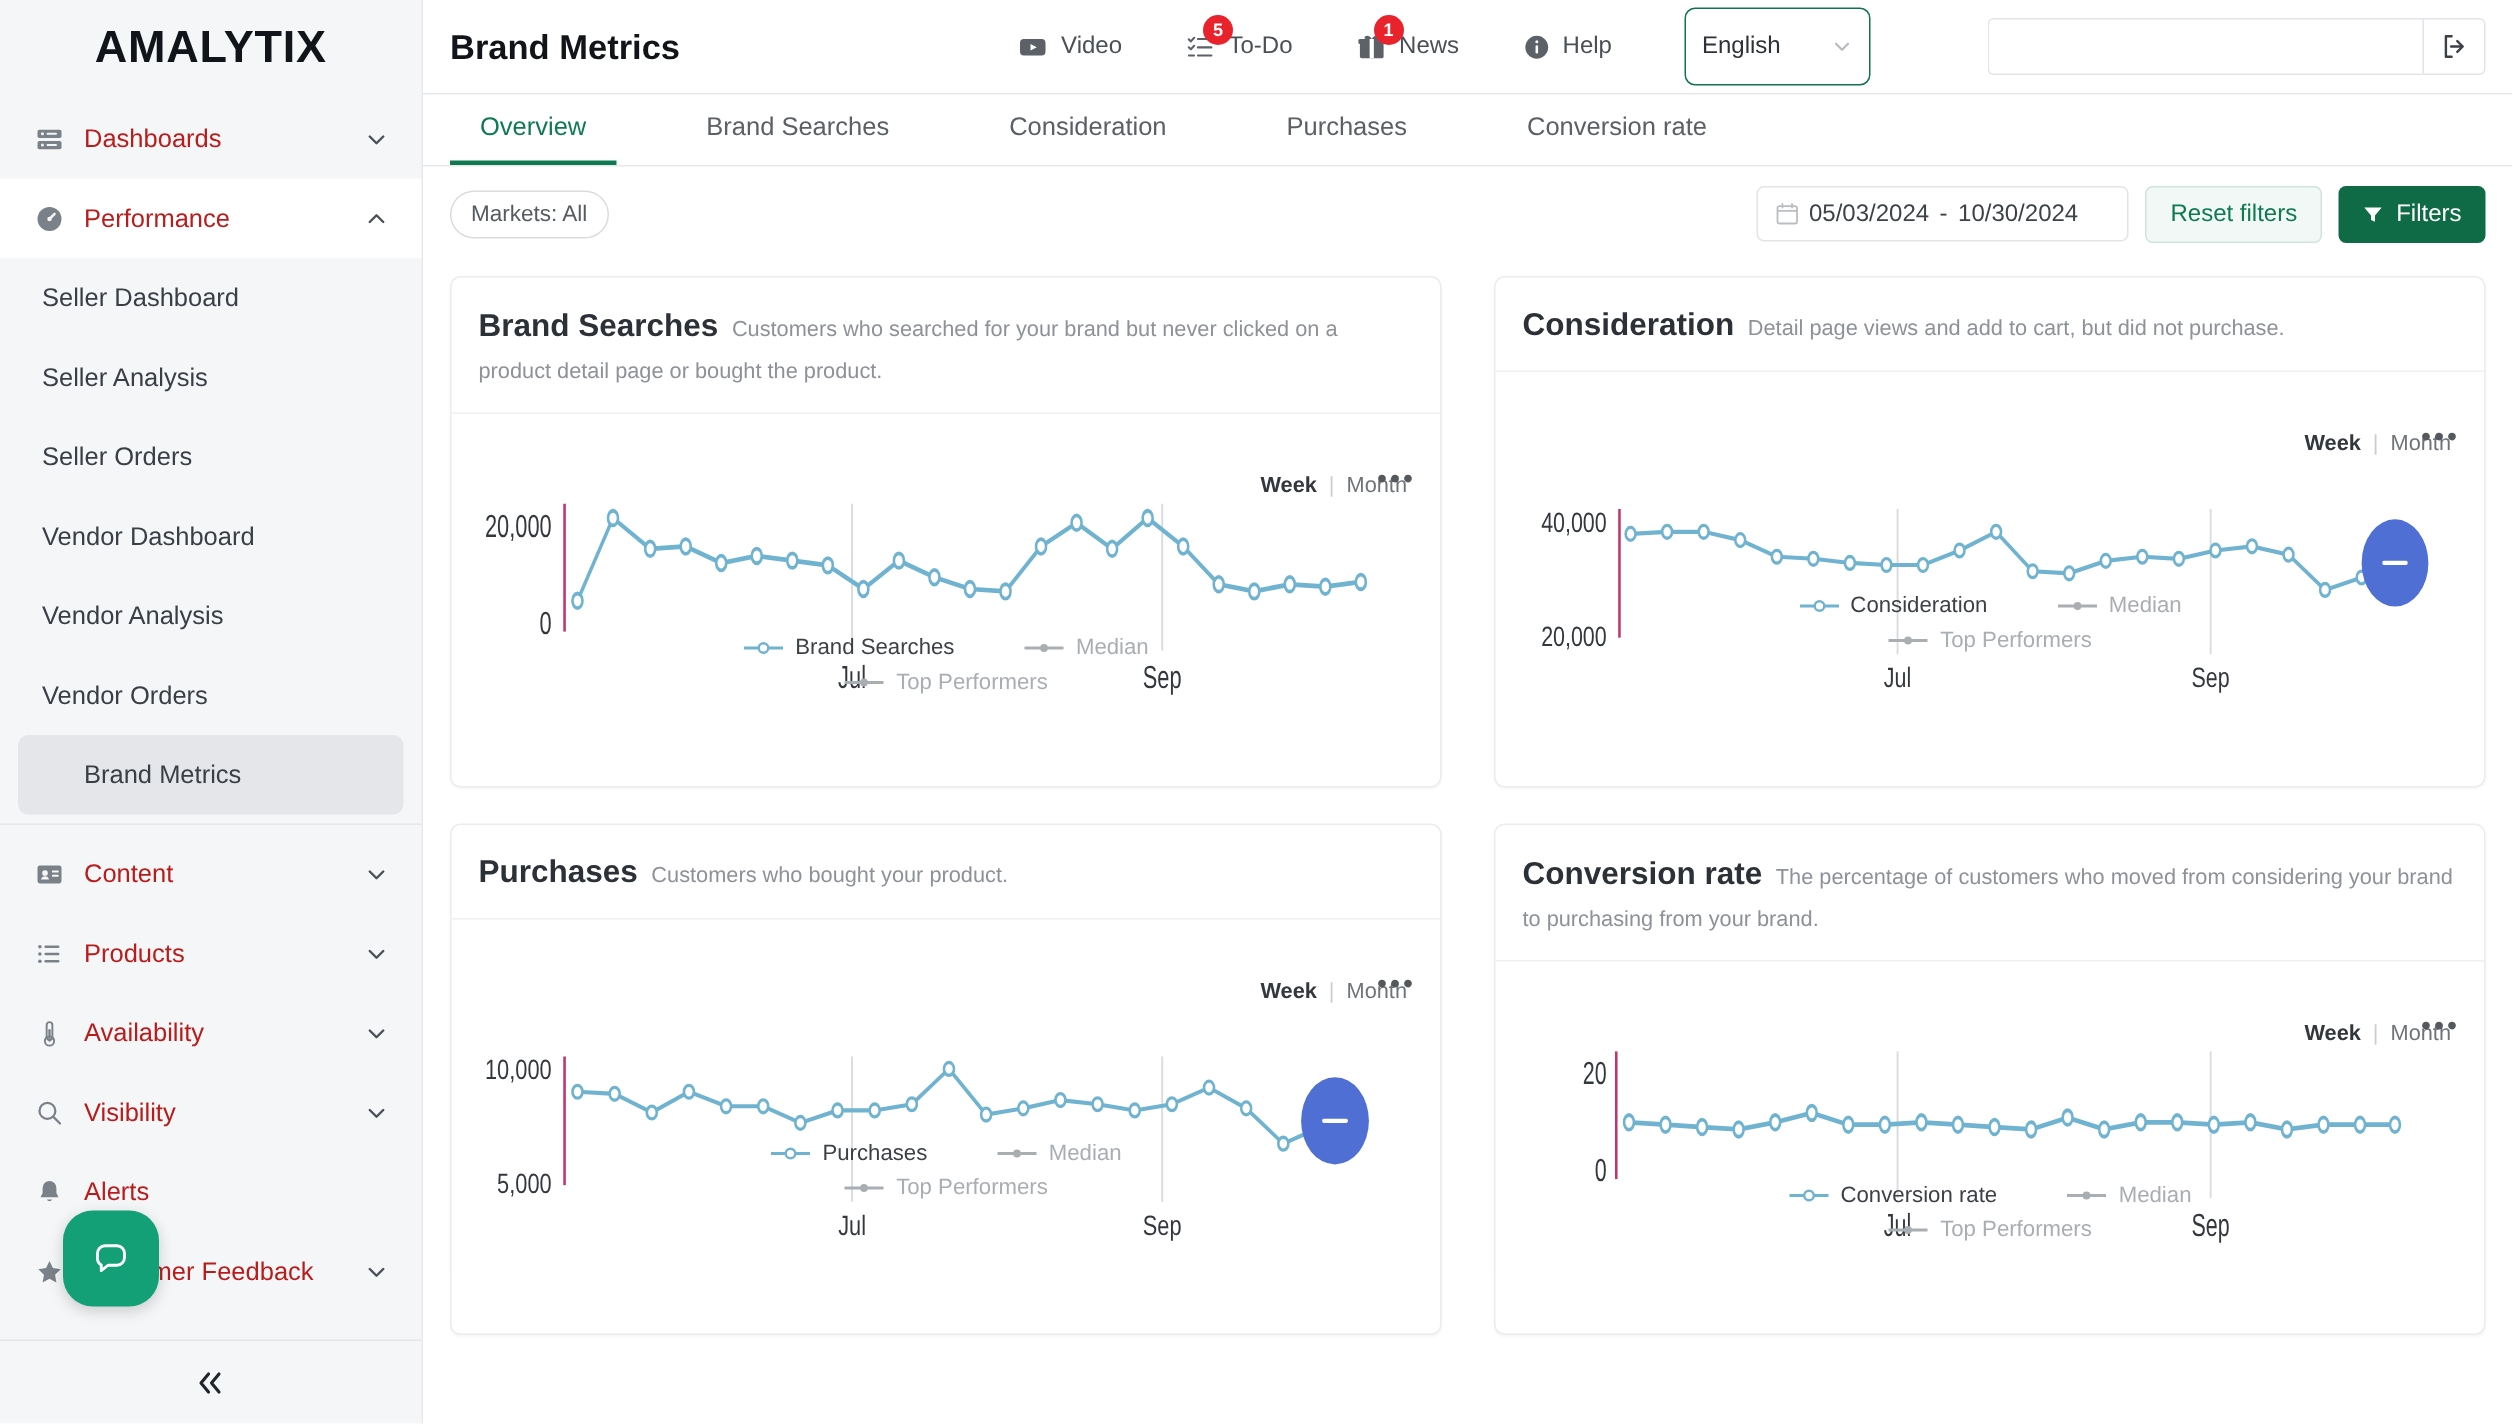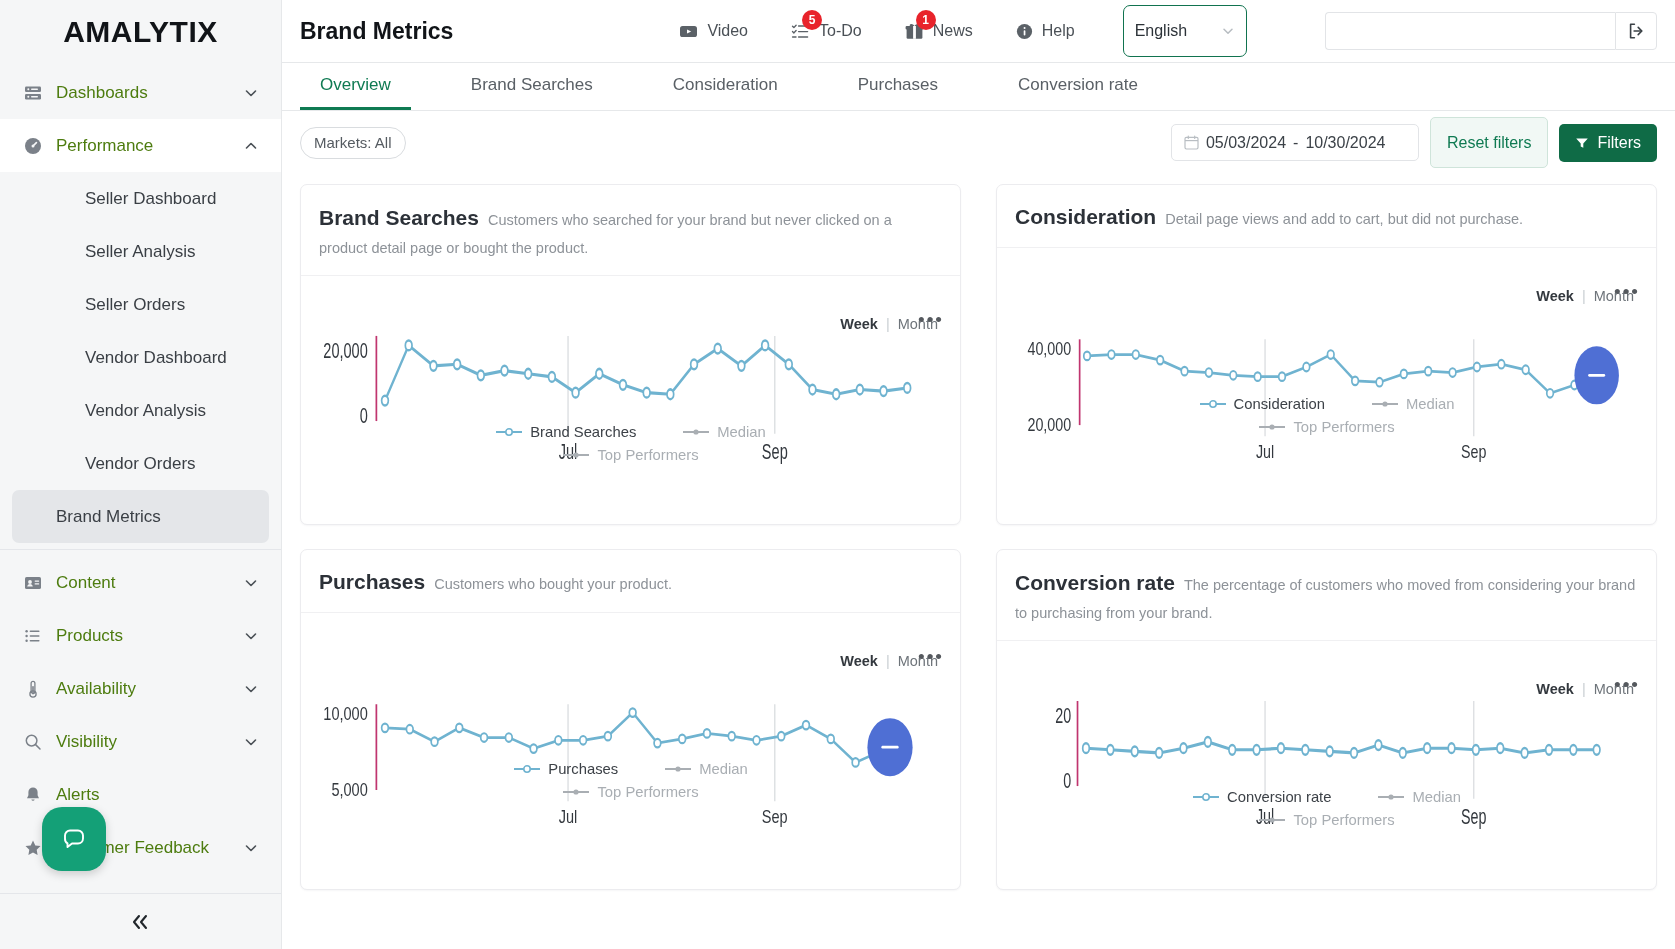--- a/index.html
+++ b/index.html
@@ -34,30 +34,30 @@
     position: relative;
   }
   .nav-group.active-group { background: #ffffff; }
   .nav-group .gicon {
     width: 22px; height: 22px; flex: 0 0 22px;
     display: flex; align-items: center; justify-content: center;
     color: #6b7280; margin-right: 12px;
   }
   .nav-group .glabel {
     flex: 1 1 auto;
-    font-size: 17px; color: #4d7c0f;
+    font-size: 17px; color: #b91c1c;
   }
   .nav-group .chev {
     width: 16px; height: 16px; color: #4b5157;
     display: flex; align-items: center; justify-content: center;
   }
   .nav-sub { padding: 0; }
   .nav-sub-item {
     height: 53px; display: flex; align-items: center;
-    padding-left: 85px;
+    padding-left: 28px;
     font-size: 17px; color: #3a3f45;
     cursor: pointer;
   }
   .nav-sub-item.selected {
     background: #e4e6e9;
     border-radius: 7px;
     margin: 0 12px;
     padding-left: 44px;
   }
   .sidebar-divider { height: 1px; background: #e4e6ea; margin: 6px 0; }
@@ -163,21 +163,21 @@
   }
   .filter-right { margin-left: auto; display: flex; align-items: center; gap: 11px; }
   .daterange {
     height: 37px; width: 248px;
     border: 1px solid #e2e4e7; border-radius: 5px;
     display: flex; align-items: center; gap: 7px;
     padding: 0 12px; font-size: 16px; color: #3c4248; cursor: pointer;
     background: #fff;
   }
   .btn-reset {
-    height: 51px; padding: 0 16px;
+    height: 38px; padding: 0 16px;
     border: 1px solid #cfe4da; border-radius: 5px;
     background: #f1f8f5; color: #0f7a52;
     font-size: 16px; font-weight: 500; cursor: pointer;
     display: flex; align-items: center;
   }
   .btn-filters {
     height: 38px; padding: 0 16px;
     border: none; border-radius: 5px;
     background: #0f6b46; color: #fff;
     font-size: 16px; font-weight: 500; cursor: pointer;

